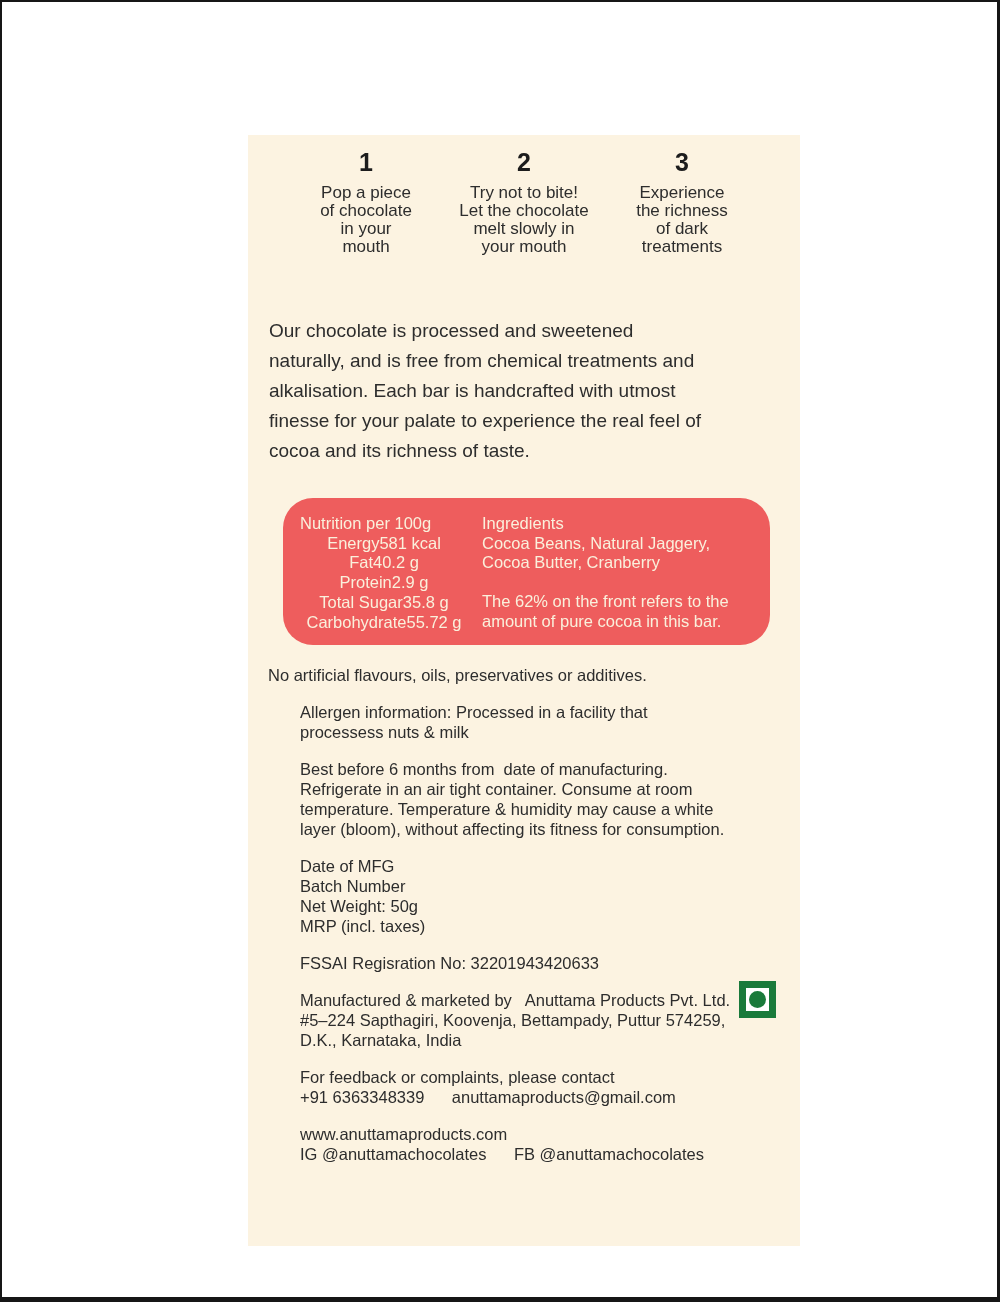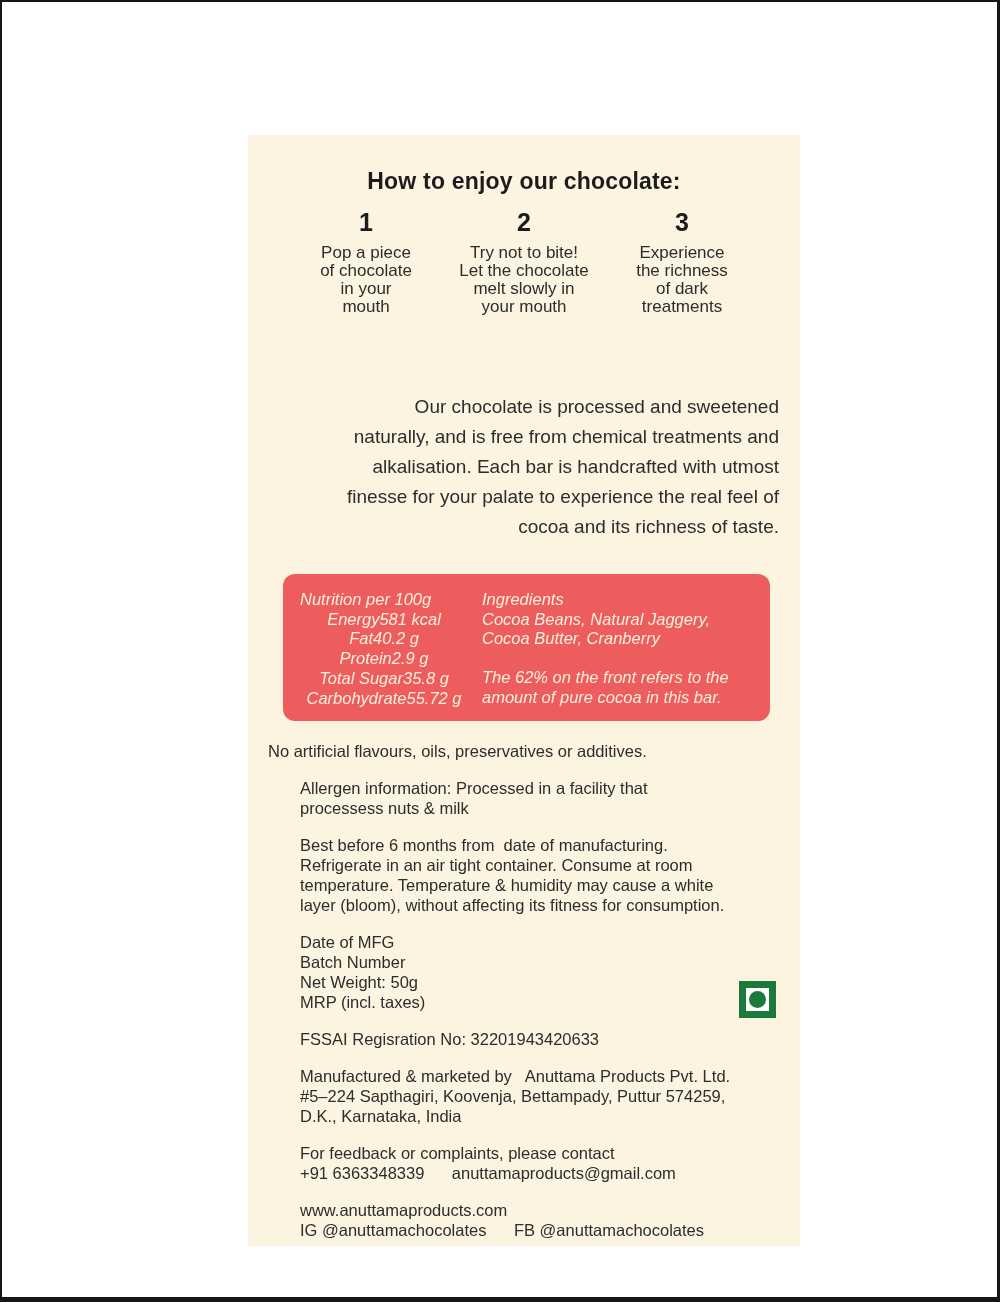--- a/index.html
+++ b/index.html
@@ -49,41 +49,40 @@
     font-weight: bold;
     color: #1c1c1c;
     margin-bottom: 7px;
   }
   .step-text {
     font-size: 17px;
     line-height: 18px;
     white-space: pre-wrap;
   }
   .intro {
-    margin: 76px auto 0;
+    margin: 60px auto 0;
     width: 510px;
-    text-align: right;
+    text-align: left;
     font-size: 19px;
     line-height: 30px;
     white-space: pre-wrap;
   }
   .nutrition-box {
     box-sizing: border-box;
     margin: 32px 0 0 35px;
     width: 487px;
     height: 147px;
-    border-radius: 12px;
+    border-radius: 30px;
     background: #ee5d5d;
     color: #faf0dc;
     padding: 16px 12px 16px 17px;
     display: flex;
     gap: 14px;
     font-size: 16.5px;
     line-height: 19.7px;
-    font-style: italic;
   }
   .nutrition-col { width: 168px; flex: none; }
   .nutrition-row { display: flex; justify-content: center; }
   .nutrition-value { text-align: right; }
   .ingredients-col { flex: 1; }
   .ingredients-lines { white-space: pre-wrap; }
   .cocoa-note { margin-top: 19px; white-space: pre-wrap; }
   .body-block {
     margin: 17px 0 0 52px;
     width: 480px;
@@ -110,21 +109,20 @@
     border-radius: 50%;
     background: #1a7a3b;
   }
 </style>
 </head>
 <body>
 
 <div class="page">
   <div class="label-panel">
 
-    <div class="heading">How to enjoy our chocolate:</div>
 
     <div class="steps">
       <div class="step">
         <div class="step-number">1</div>
         <div class="step-text">Pop a piece
 of chocolate
 in your
 mouth</div>
       </div>
       <div class="step">

